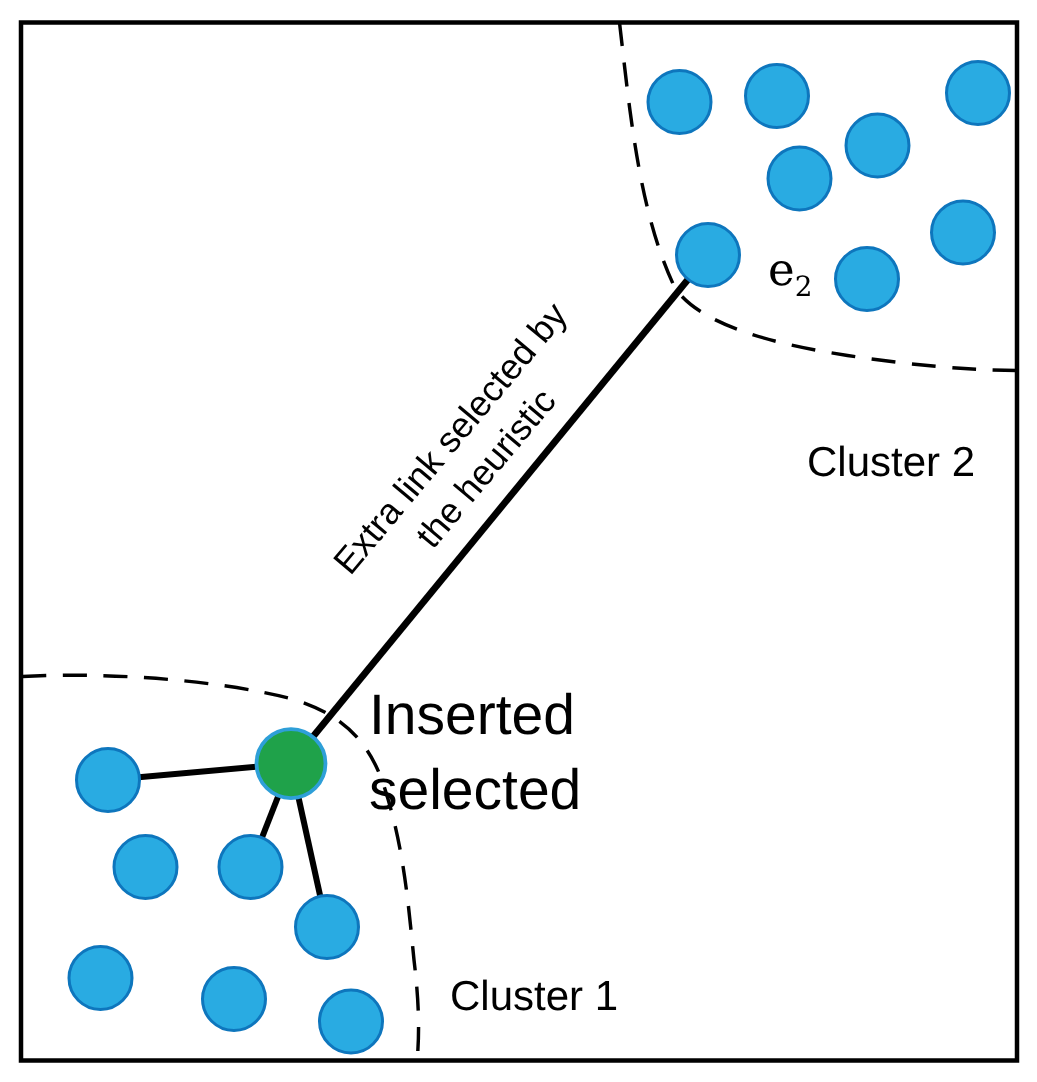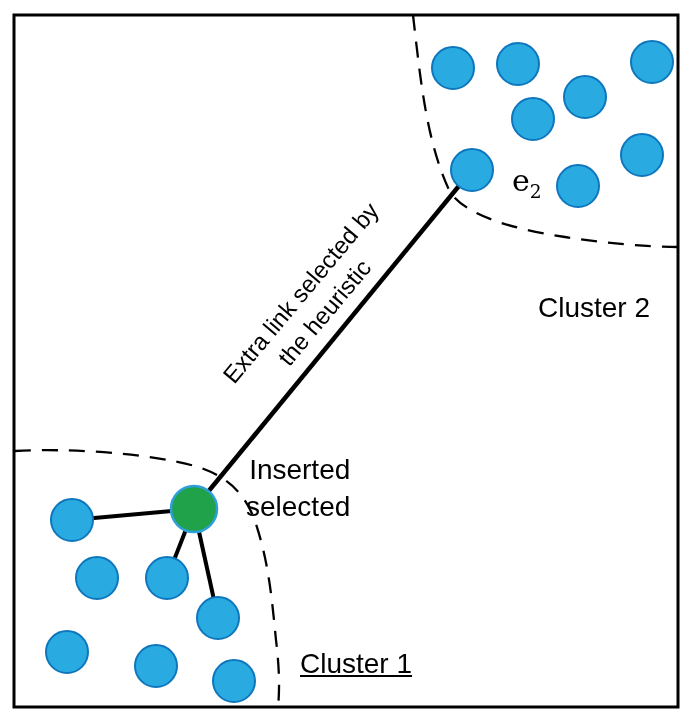--- a/index.html
+++ b/index.html
@@ -4,24 +4,24 @@
 <style>
   html,body{margin:0;padding:0;background:#ffffff;}
   body{
     width:691px;height:721px;position:relative;overflow:hidden;
     font-family:"Liberation Sans", sans-serif;color:#000;
   }
   .stage{position:absolute;inset:0;}
   svg{position:absolute;left:0;top:0;}
   .label{position:absolute;color:#000;}
   .inserted-label{
-    left:246px;top:452px;font-size:28px;line-height:1.32;letter-spacing:0px;text-align:right;
+    left:246px;top:452px;font-size:38px;line-height:1.32;letter-spacing:0px;
   }
   .cluster-label{font-size:28px;line-height:1;}
-  .cluster1-label{left:300px;top:650px;text-decoration:underline;}
+  .cluster1-label{left:300px;top:650px;}
   .cluster2-label{left:538px;top:261px;margin-top:33px;}
   .e2-label{
     left:512px;top:166px;font-size:30px;
     font-family:"DejaVu Serif", serif;line-height:1;
   }
   .e2-label sub{font-size:0.62em;line-height:0;}
   .extra-link-label{
     left:313px;top:303px;
     transform:translate(-50%,-50%) rotate(-50deg);
     transform-origin:center center;

